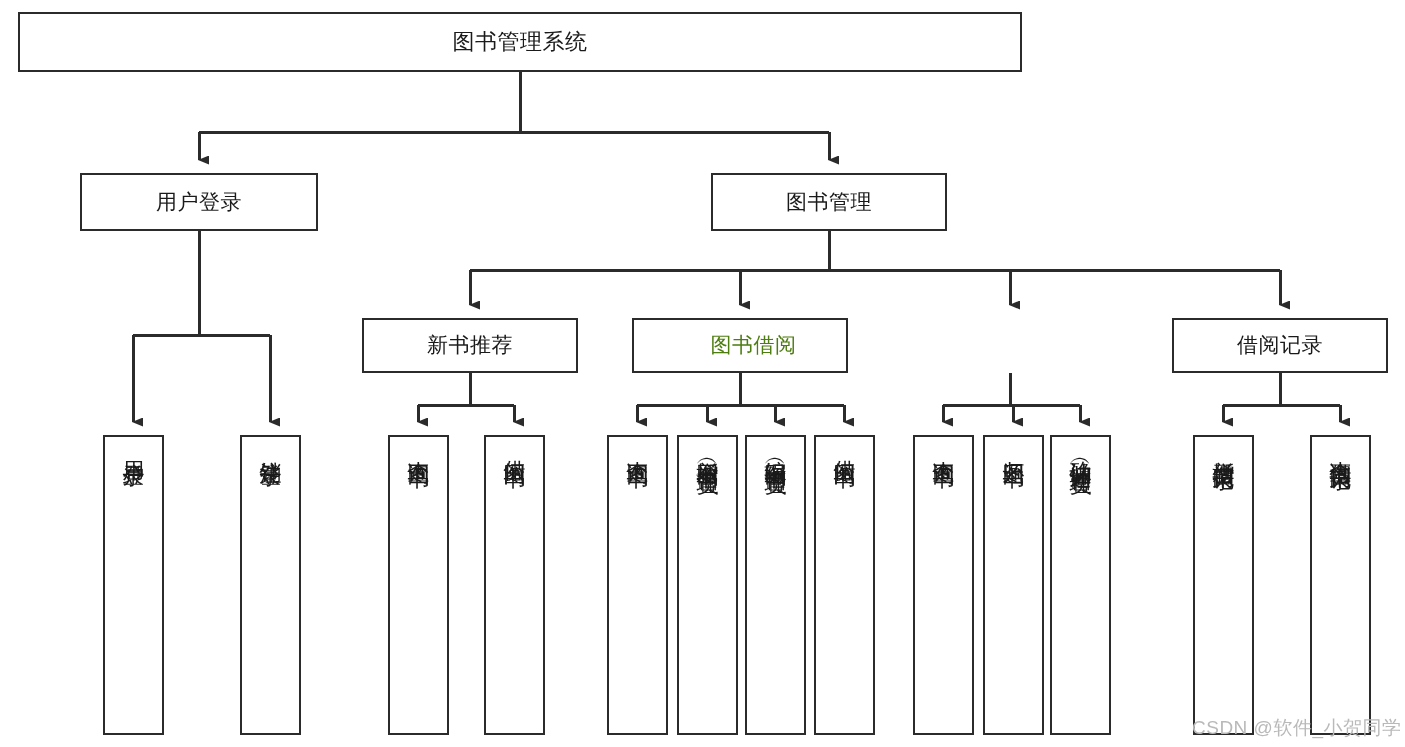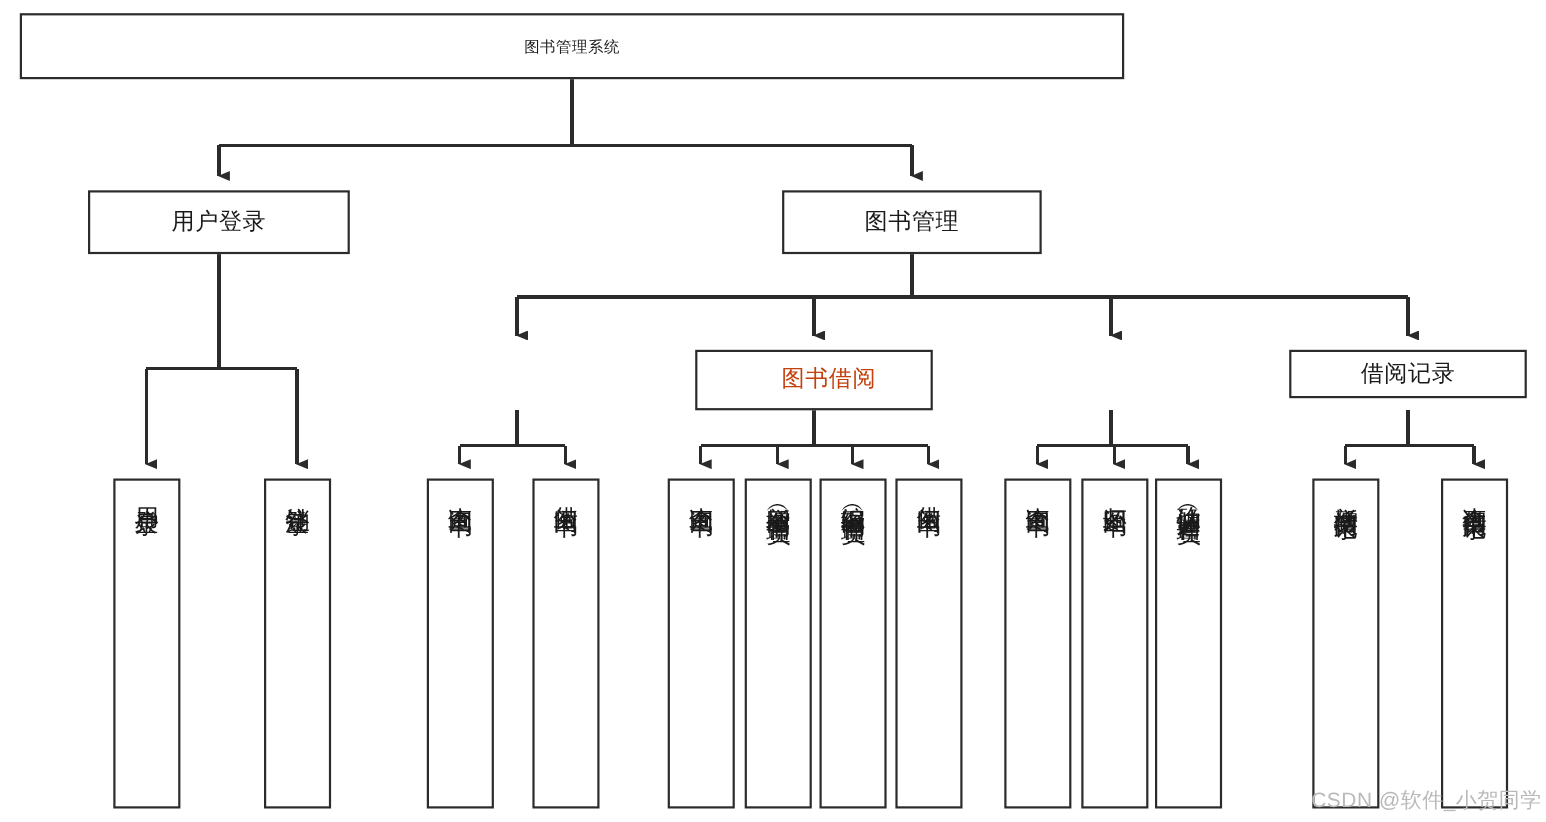--- a/index.html
+++ b/index.html
@@ -42,21 +42,21 @@
     line-height: 1.18;
     white-space: nowrap;
     color: #1a1a1a;
   }
   
   .node.horiz .node-label {
     font-size: 21px;
     letter-spacing: 0.5px;
   }
   .node.root .node-label {
-    font-size: 14px;
+    font-size: 22px;
   }
   
   .node.leaf {
     align-items: flex-start;
     justify-content: center;
     padding-top: 6px;
   }
   .node.leaf .node-label {
     writing-mode: vertical-rl;
     text-orientation: upright;
@@ -136,24 +136,27 @@
     <span class="node-label" style="color: rgb(26, 26, 26);">图书管理系统</span>
   </div>
 
   <div class="node horiz" style="left: 80px; top: 173px; width: 238px; height: 58px; border-color: rgb(43, 43, 43); background: rgb(255, 255, 255);">
     <span class="node-label" style="color: rgb(26, 26, 26);">用户登录</span>
   </div>
   <div class="node horiz" style="left: 711px; top: 173px; width: 236px; height: 58px; border-color: rgb(43, 43, 43); background: rgb(255, 255, 255);">
     <span class="node-label" style="color: rgb(26, 26, 26);">图书管理</span>
   </div>
 
+  <div class="node horiz" style="left: 362px; top: 318px; width: 216px; height: 55px; border-color: rgb(43, 43, 43); background: rgb(255, 255, 255);">
+    <span class="node-label" style="color: rgb(26, 26, 26);">新书推荐</span>
+  </div>
   <div class="node horiz" style="left: 632px; top: 318px; width: 216px; height: 55px; border-color: rgb(43, 43, 43); background: rgb(255, 255, 255);">
-    <span class="node-label" style="color: #c2410c; margin-left: 27px;">图书借阅</span>
-  </div>
-  <div class="node horiz" style="left: 1172px; top: 318px; width: 216px; height: 44px; border-color: rgb(43, 43, 43); background: rgb(255, 255, 255);">
+    <span class="node-label" style="color: #4d7c0f; margin-left: 27px;">图书借阅</span>
+  </div>
+  <div class="node horiz" style="left: 1172px; top: 318px; width: 216px; height: 55px; border-color: rgb(43, 43, 43); background: rgb(255, 255, 255);">
     <span class="node-label" style="color: rgb(26, 26, 26);">借阅记录</span>
   </div>
 
   <div class="node leaf" style="left: 103px; top: 435px; width: 61px; height: 300px; border-color: rgb(43, 43, 43); background: rgb(255, 255, 255);">
     <span class="node-label" style="color: rgb(26, 26, 26);">用户登录</span>
   </div>
   <div class="node leaf" style="left: 240px; top: 435px; width: 61px; height: 300px; border-color: rgb(43, 43, 43); background: rgb(255, 255, 255);">
     <span class="node-label" style="color: rgb(26, 26, 26);">注销登录</span>
   </div>
   <div class="node leaf" style="left: 388px; top: 435px; width: 61px; height: 300px; border-color: rgb(43, 43, 43); background: rgb(255, 255, 255);">

